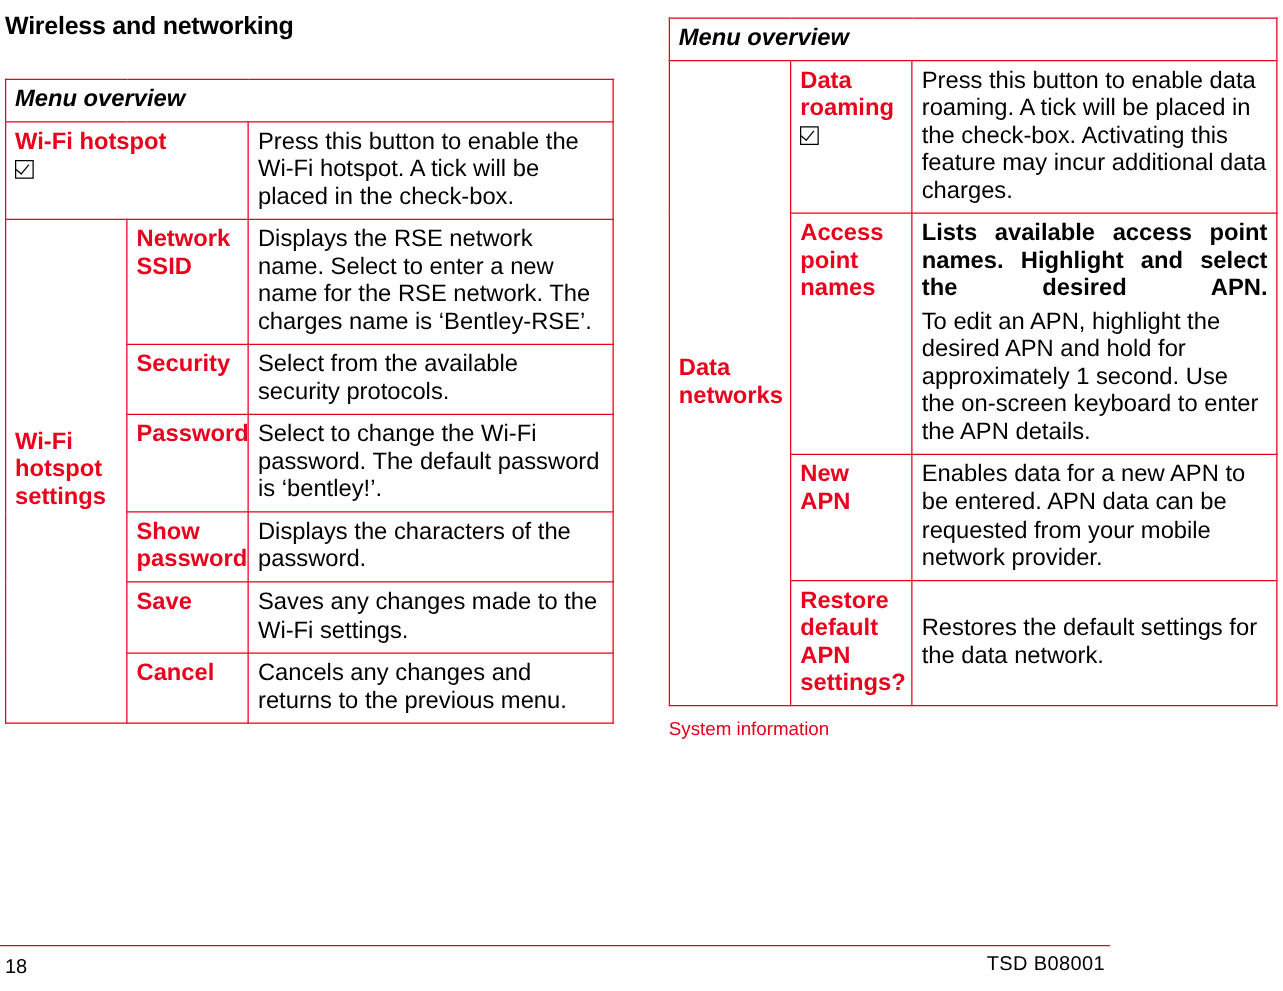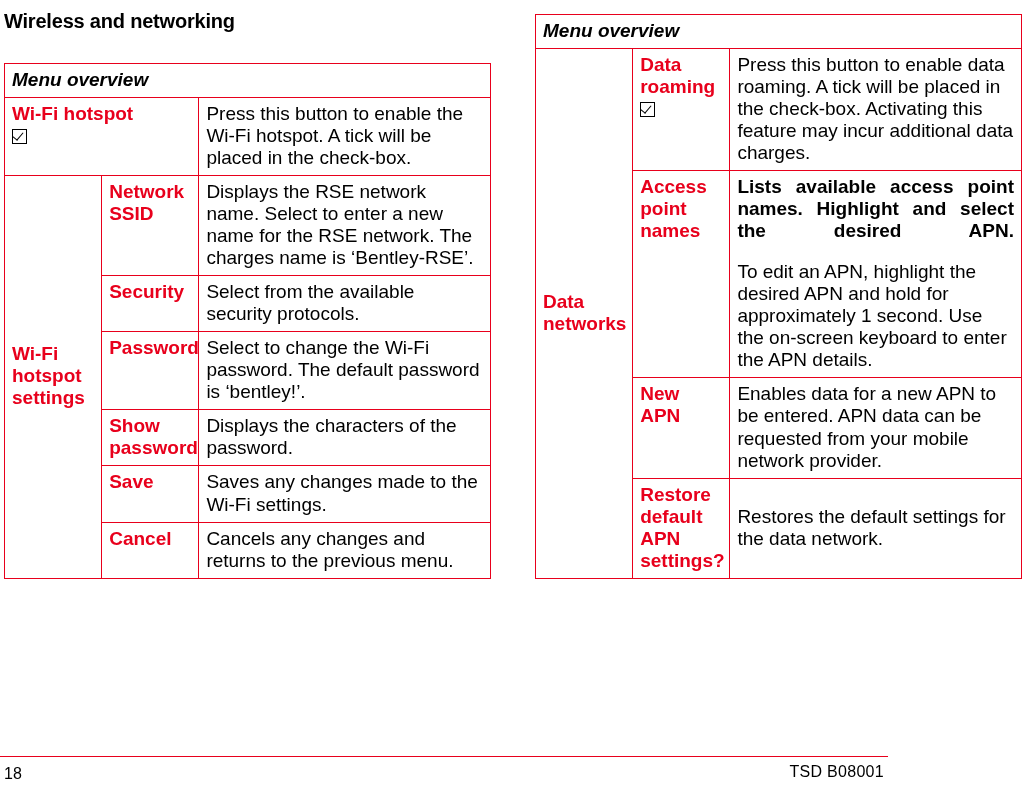--- a/index.html
+++ b/index.html
@@ -214,38 +214,39 @@
             <span>Data roaming</span>
             <br>
             <span class="checkbox-glyph"></span>
           </td>
           <td class="desc">Press this button to enable data roaming. A tick will be placed in the check-box. Activating this feature may incur additional data charges.</td>
         </tr>
 
         <tr>
           <td class="red">Access point names</td>
           <td class="desc">
-            <div class="bold-black justified" style="margin-bottom:19px;">Lists available access point names. Highlight and select the desired APN.</div>
+            <div class="bold-black justified" style="margin-bottom:5px;">Lists available access point names. Highlight and select the desired APN.</div>
             <div>To edit an APN, highlight the desired APN and hold for approximately 1 second. Use the on-screen keyboard to enter the APN details.</div>
           </td>
         </tr>
 
         <tr>
           <td class="red">New APN</td>
           <td class="desc">Enables data for a new APN to be entered. APN data can be requested from your mobile network provider.</td>
         </tr>
 
         <tr>
           <td class="red">Restore default APN settings?</td>
           <td class="desc" style="vertical-align:middle;">Restores the default settings for the data network.</td>
         </tr>
       </tbody>
     </table>
 
     <div class="below-list">
+      <div>System information</div>
     </div>
   </div>
 
   <div class="footer-rule"></div>
   <div class="footer-left">18</div>
   <div class="footer-right">TSD B08001</div>
 
 </div>
 
 </body></html>

